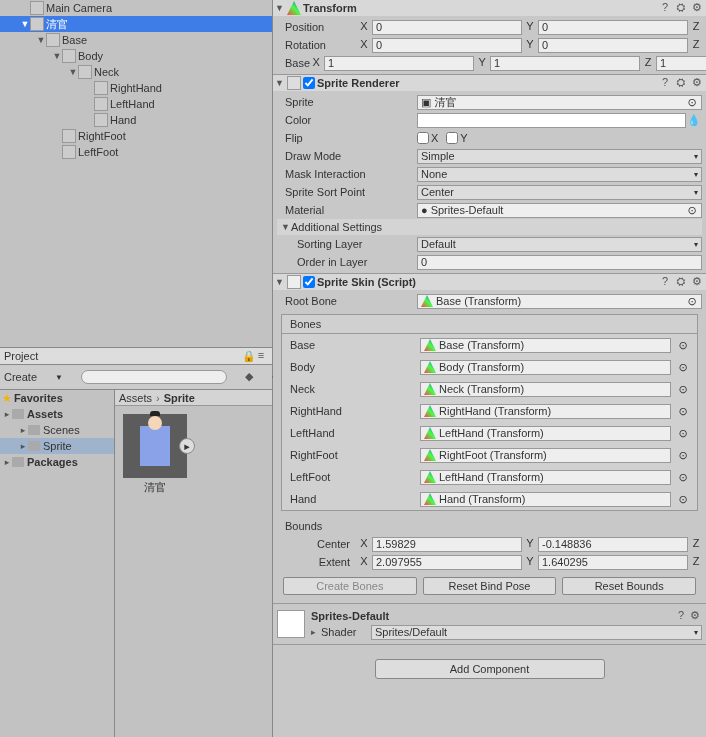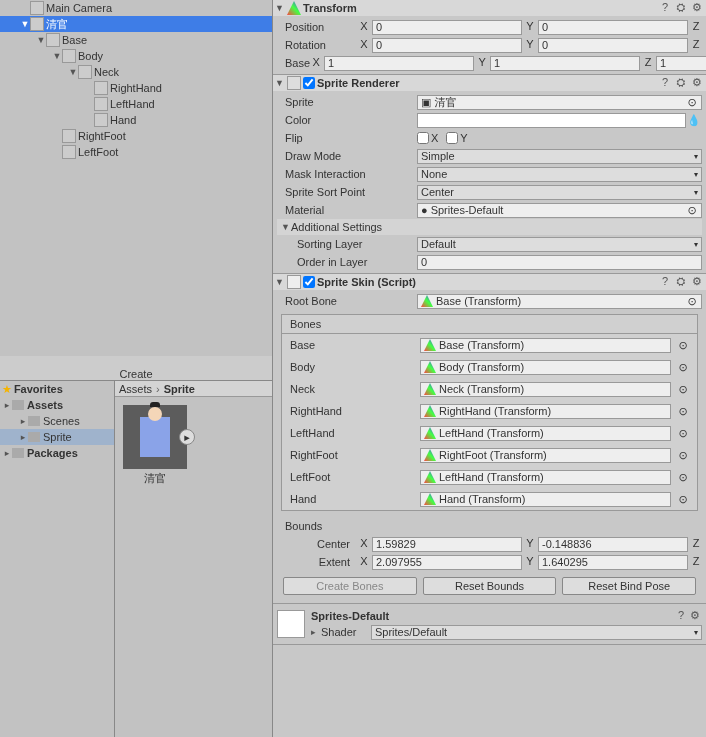--- a/index.html
+++ b/index.html
@@ -6,21 +6,21 @@
 body{background:#c2c2c2;width:706px;height:737px;overflow:hidden;display:flex;}
 .left-panel{width:273px;display:flex;flex-direction:column;border-right:1px solid #888;}
 .hierarchy{flex:1;background:#c2c2c2;overflow:auto;}
 .tree-item{display:flex;align-items:center;height:16px;padding:0 2px;cursor:pointer;}
 .tree-item.selected{background:#3e7de7;color:#fff;}
 .tree-item.selected span{color:#fff;}
 .fold{width:10px;text-align:center;color:#555;font-size:9px;}
 .cube{width:14px;height:14px;background:#ccc;border:1px solid #999;margin-right:2px;}
 .project-header{display:flex;align-items:center;height:18px;background:#ddd;border-top:1px solid #888;border-bottom:1px solid #888;padding:0 4px;}
 .lock{margin-left:auto;width:12px;}
-.project-toolbar{display:flex;align-items:center;height:18px;background:#ccc;border-bottom:1px solid #888;padding:12px 4px;gap:8px;flex-direction:column;}
+.project-toolbar{display:flex;align-items:center;height:18px;background:#ccc;border-bottom:1px solid #888;padding:12px 4px;gap:18px;}
 .search-input{flex:1;height:14px;border-radius:7px;border:1px solid #999;background:#eee;padding:0 6px;font-size:10px;}
 .tb-icon{width:14px;height:14px;color:#555;text-align:center;}
 .project-body{flex:1;display:flex;background:#c2c2c2;}
 .folder-tree{width:115px;border-right:1px solid #888;}
 .folder-item{display:flex;align-items:center;height:16px;padding:0 2px;}
 .folder-item.sel{background:#9fb3cc;}
 .star{color:#f5b400;margin-right:2px;}
 .folder-icon{width:12px;height:10px;background:#aaa;margin-right:3px;}
 .asset-area{flex:1;}
 .breadcrumb{height:16px;display:flex;align-items:center;padding:0 4px;background:#d4d4d4;border-bottom:1px solid #999;}
@@ -122,20 +122,25 @@
         <span class="fold"></span>
         <span class="cube"></span>
         <span>RightFoot</span>
       </div>
       <div class="tree-item" style="padding-left: 52px;">
         <span class="fold"></span>
         <span class="cube"></span>
         <span>LeftFoot</span>
       </div>
     </div>
+  <div class="project-header">
+    <span>Project</span>
+    <span class="lock">🔒</span>
+    <span class="tb-icon">≡</span>
+  </div>
   <div class="project-toolbar">
     <span>Create</span>
     <span style="font-size:8px;">▼</span>
     <input class="search-input" style="">
     <span class="tb-icon">◆</span>
     <span class="tb-icon">●</span>
     <span class="tb-icon">★</span>
     <span class="tb-icon">👁</span>
     <span>13</span>
   </div>
@@ -415,22 +420,22 @@
           <div class="xyz">
             <span class="xyz-lbl">X</span>
             <input class="num-field" value="2.097955" style="">
             <span class="xyz-lbl">Y</span>
             <input class="num-field" value="1.640295" style="">
             <span class="xyz-lbl">Z</span>
           </div>
         </div>
       <div class="btn-row">
         <div class="btn disabled">Create Bones</div>
+        <div class="btn">Reset Bind Pose</div>
         <div class="btn">Reset Bounds</div>
-        <div class="btn">Reset Bind Pose</div>
       </div>
     </div>
   </div>
 
   <div class="comp">
     <div class="mat-section">
       <div class="mat-header">
         <div class="mat-swatch"></div>
         <div class="mat-info">
           <div class="mat-row">
@@ -443,13 +448,14 @@
               <span class="mat-lbl">Shader</span>
               <div class="dd-field">
                 <span>Sprites/Default</span>
                 <span class="dd-arrow">▾</span>
               </div>
             </div>
         </div>
       </div>
     </div>
   </div>
+  <div class="btn add-comp">Add Component</div>
 </div>
 
 </body></html>

